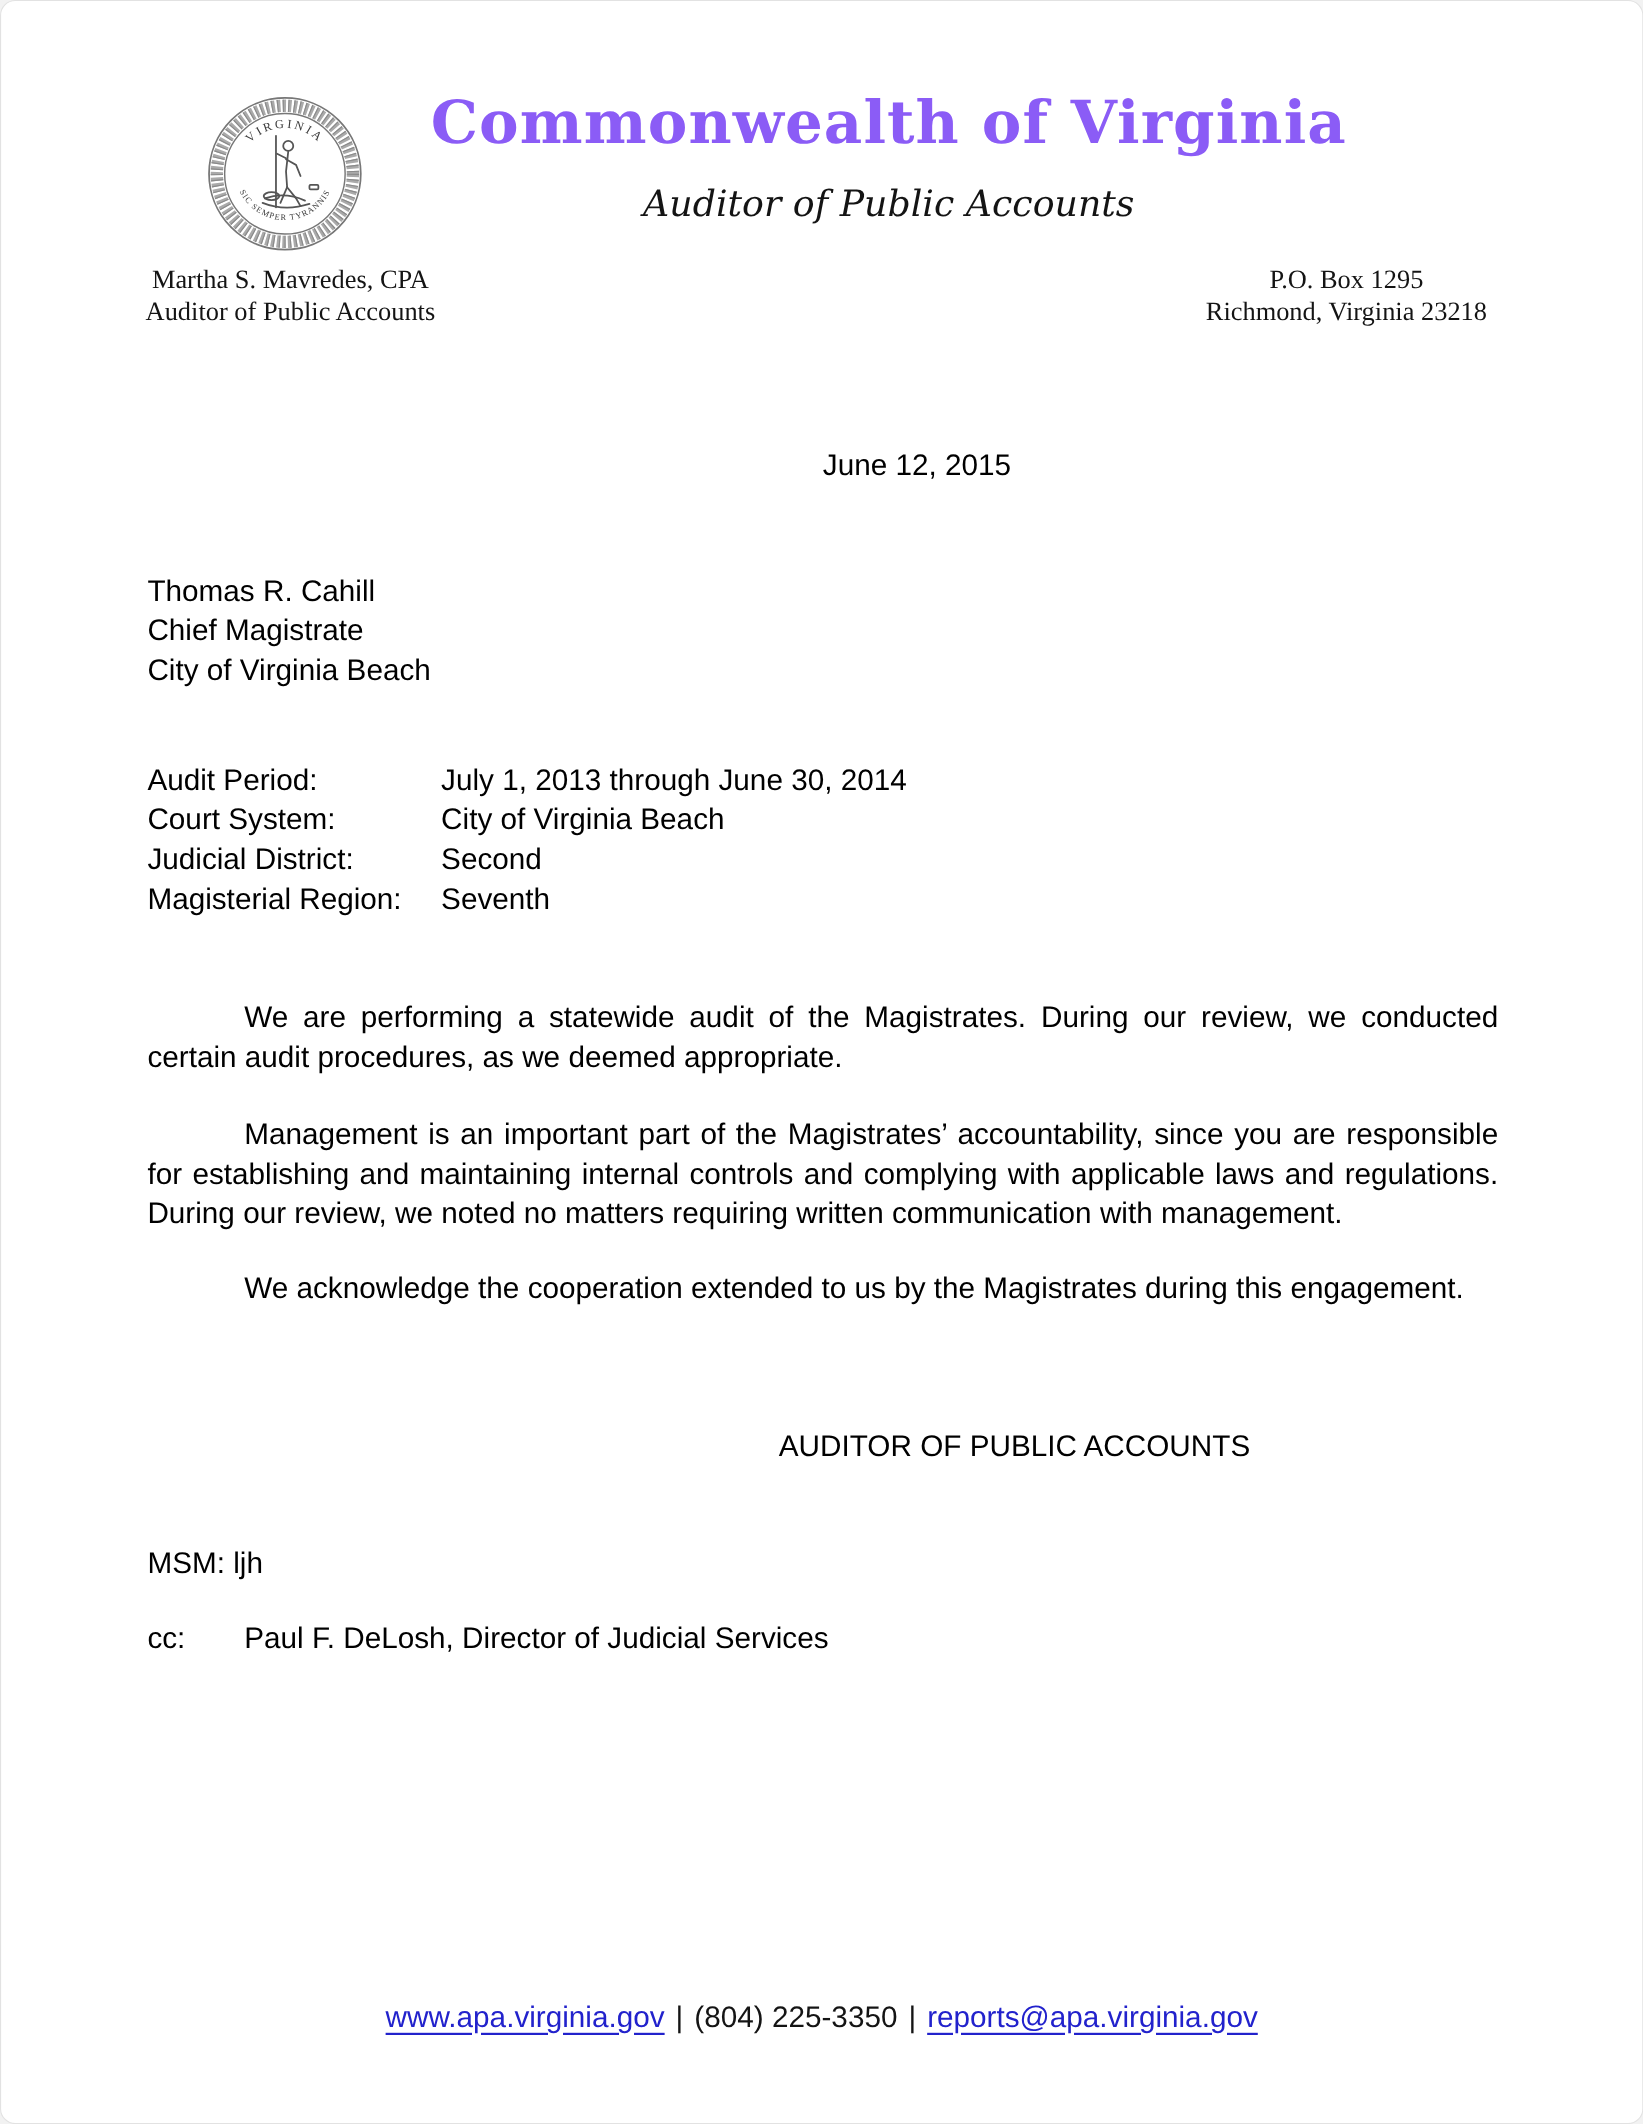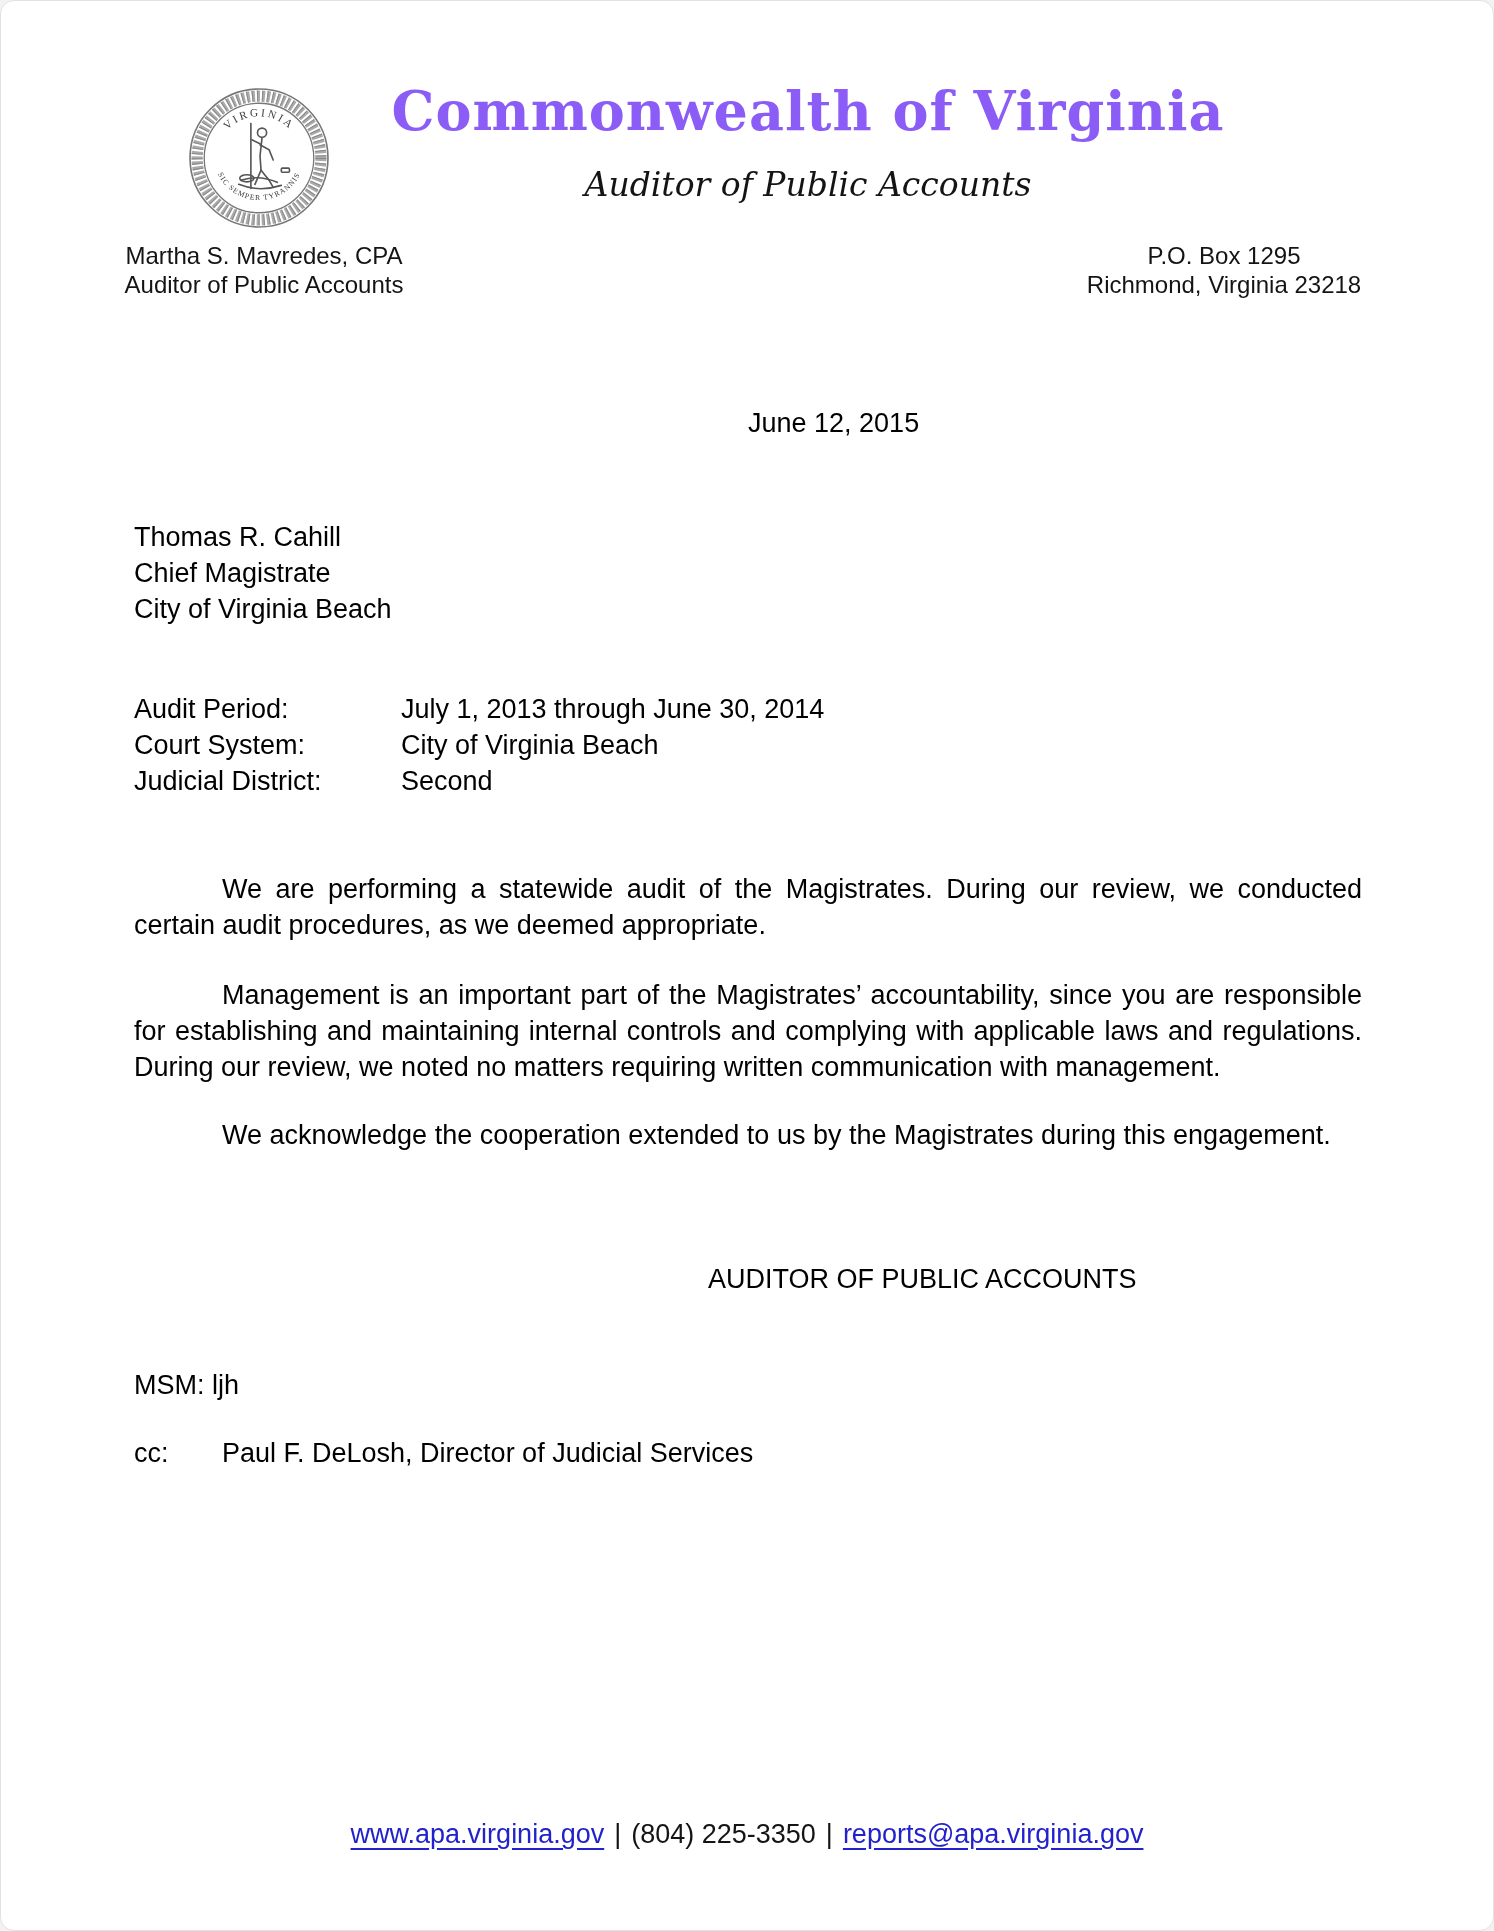--- a/index.html
+++ b/index.html
@@ -46,21 +46,21 @@
     font-size: 33px;
     color: #141414;
     white-space: nowrap;
   }
 
   .head-left, .head-right {
     position: absolute;
     top: 240px;
     width: 300px;
     text-align: center;
-    font-family: Liberation Sans, sans-serif;
+    font-family: Liberation Serif, serif;
     font-size: 24px;
     line-height: 29px;
     color: #141414;
   }
   .head-left { left: -20px; }
   .head-right { right: -12px; }
 
   
   .letter-body { font-size: 27px; line-height: 36px; color: #000000; }
 
@@ -177,20 +177,24 @@
           <td>July 1, 2013 through June 30, 2014</td>
         </tr>
         <tr>
           <td class="lbl">Court System:</td>
           <td>City of Virginia Beach</td>
         </tr>
         <tr>
           <td class="lbl">Judicial District:</td>
           <td>Second</td>
         </tr>
+        <tr>
+          <td class="lbl">Magisterial Region:</td>
+          <td>Seventh</td>
+        </tr>
       </tbody>
     </table>
 
     <p class="para first">We are performing a statewide audit of the Magistrates.  During our review, we conducted certain audit procedures, as we deemed appropriate.</p>
     <p class="para">Management is an important part of the Magistrates’ accountability, since you are responsible for establishing and maintaining internal controls and complying with applicable laws and regulations.  During our review, we noted no matters requiring written communication with management.</p>
     <p class="para last">We acknowledge the cooperation extended to us by the Magistrates during this engagement.</p>
 
     <div class="signature-block">AUDITOR OF PUBLIC ACCOUNTS</div>
 
     <div class="reference-line">MSM: ljh</div>

